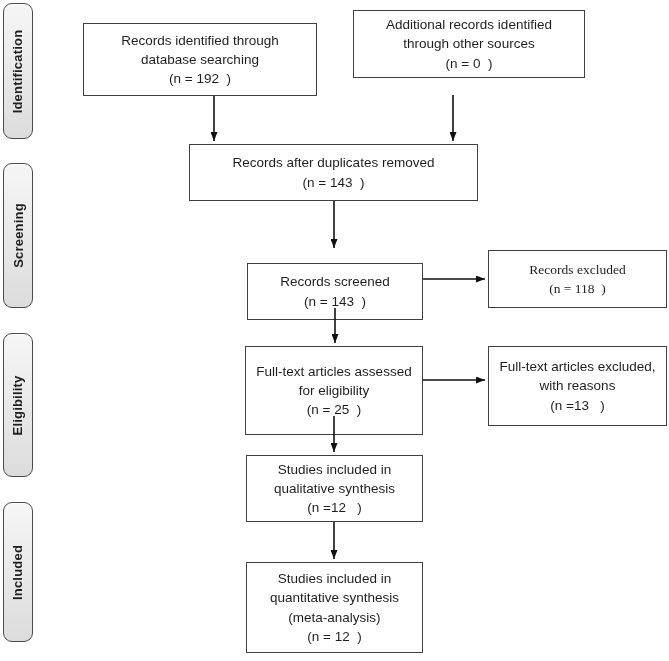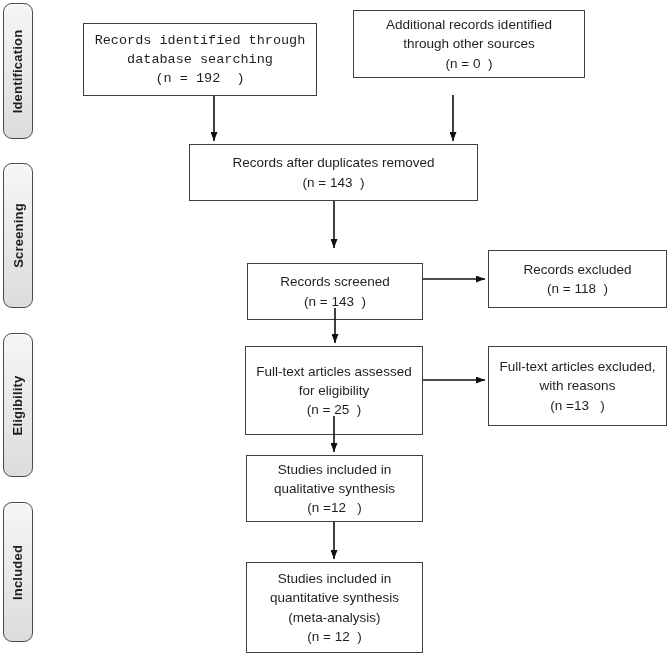--- a/index.html
+++ b/index.html
@@ -77,39 +77,39 @@
   <div class="stage" style="top:163px; height:145px;">
     <span class="stage-text">Screening</span>
   </div>
   <div class="stage" style="top:333px; height:144px;">
     <span class="stage-text">Eligibility</span>
   </div>
   <div class="stage" style="top:502px; height:140px;">
     <span class="stage-text">Included</span>
   </div>
 
-  <div class="node" style="left:83px; top:23px; width:234px; height:73px;font-family:Liberation Mono, monospace;">
+  <div class="node" style="left:83px; top:23px; width:234px; height:73px;">
     <span class="node-text">Records identified through
 database searching
 (n = 192  )</span>
   </div>
   <div class="node" style="left:353px; top:10px; width:232px; height:68px;">
     <span class="node-text">Additional records identified
 through other sources
 (n = 0  )</span>
   </div>
   <div class="node" style="left:189px; top:144px; width:289px; height:57px;">
     <span class="node-text">Records after duplicates removed
 (n = 143  )</span>
   </div>
   <div class="node" style="left:247px; top:251px; width:176px; height:57px;margin-top:12px;">
     <span class="node-text">Records screened
 (n = 143  )</span>
   </div>
-  <div class="node" style="left:488px; top:250px; width:179px; height:58px;">
+  <div class="node" style="left:488px; top:250px; width:179px; height:58px;font-family:Liberation Serif, serif;">
     <span class="node-text">Records excluded
 (n = 118  )</span>
   </div>
   <div class="node" style="left:245px; top:346px; width:178px; height:89px;">
     <span class="node-text">Full-text articles assessed
 for eligibility
 (n = 25  )</span>
   </div>
   <div class="node" style="left:488px; top:346px; width:179px; height:80px;">
     <span class="node-text">Full-text articles excluded,

